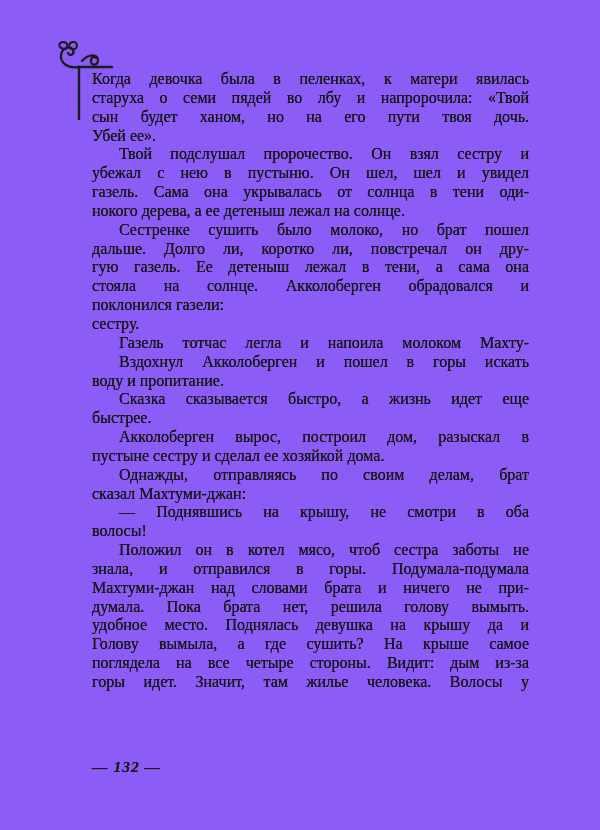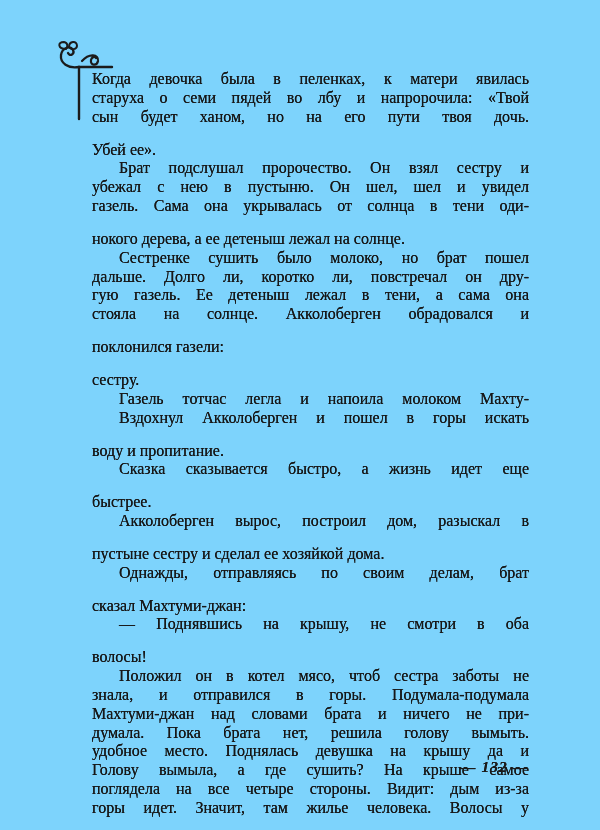--- a/index.html
+++ b/index.html
@@ -10,21 +10,21 @@
     width: 600px;
     height: 830px;
     background: #fefefe;
     position: relative;
     overflow: hidden;
     font-family: "Liberation Serif", "DejaVu Serif", serif;
   }
   .page {
     position: absolute;
     inset: 0;
-    background: #7dd3fc;
+    background: #8b5cf6;
   }
   .ornament {
     position: absolute;
     left: 56px;
     top: 40px;
     width: 64px;
     height: 84px;
   }
   .text-block {
     position: absolute;
@@ -39,31 +39,30 @@
   .line {
     text-align: justify;
     text-align-last: justify;
     white-space: normal;
     height: 18.85px;
     overflow: visible;
   }
   .line.end {
     text-align: center;
     text-align-last: left;
-    margin-top: 14px;
   }
   .line.indent {
     text-indent: 27px;
   }
   .page-number {
     position: absolute;
     left: 92px;
     top: 758px;
     width: 437px;
-    text-align: right;
+    text-align: left;
     font-style: italic;
     font-weight: 700;
     font-size: 15.5px;
     color: #1b1b1b;
     letter-spacing: 1px;
     text-shadow: 0 0 0.4px #1b1b1b;
   }
 </style>
 </head>
 <body>
@@ -81,21 +80,21 @@
     <path d="M 13 7 C 13 1 21 0 21 6 C 20.5 10 15 10 13 7 Z" stroke="#1b1b1b" stroke-width="2" stroke-linecap="round"></path>
 
     <path d="M 26 21 C 33 13 43 14 42 21 C 41 26 34 26 35 20 C 35.5 17 39 16 40 18" stroke="#1b1b1b" stroke-width="2.2" stroke-linecap="round"></path>
   </svg>
 
   <div class="text-block" id="text-block">
       <div class="line">Когда девочка была в пеленках, к матери явилась</div>
       <div class="line">старуха о семи пядей во лбу и напророчила: «Твой</div>
       <div class="line">сын будет ханом, но на его пути твоя дочь.</div>
       <div class="line end">Убей ее».</div>
-      <div class="line indent">Брат подслушал пророчество. Он взял сестру и</div>
+      <div class="line indent">Твой подслушал пророчество. Он взял сестру и</div>
       <div class="line">убежал с нею в пустыню. Он шел, шел и увидел</div>
       <div class="line">газель. Сама она укрывалась от солнца в тени оди-</div>
       <div class="line end">нокого дерева, а ее детеныш лежал на солнце.</div>
       <div class="line indent">Сестренке сушить было молоко, но брат пошел</div>
       <div class="line">дальше. Долго ли, коротко ли, повстречал он дру-</div>
       <div class="line">гую газель. Ее детеныш лежал в тени, а сама она</div>
       <div class="line">стояла на солнце. Акколоберген обрадовался и</div>
       <div class="line end">поклонился газели:</div>
       <div class="line end">сестру.</div>
       <div class="line indent">Газель тотчас легла и напоила молоком Махту-</div>

